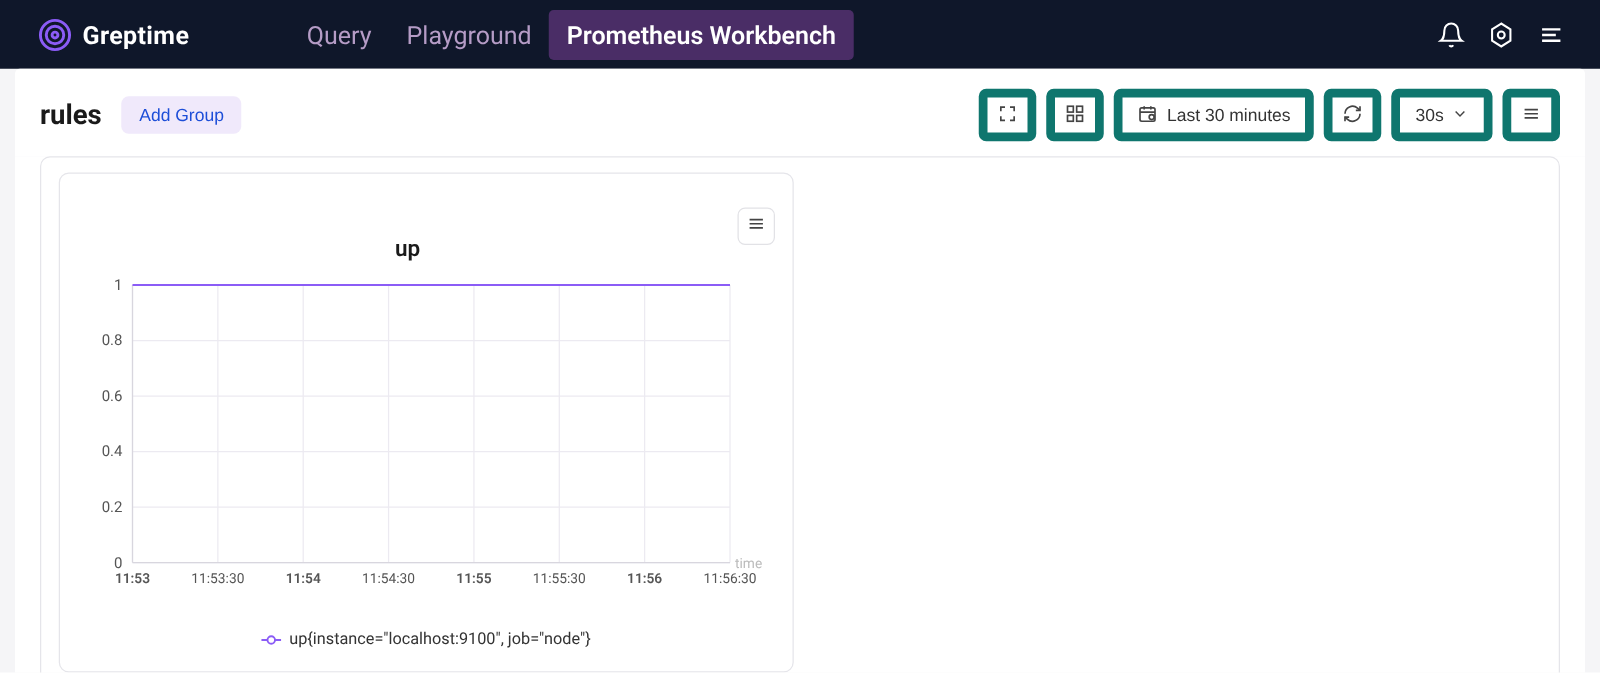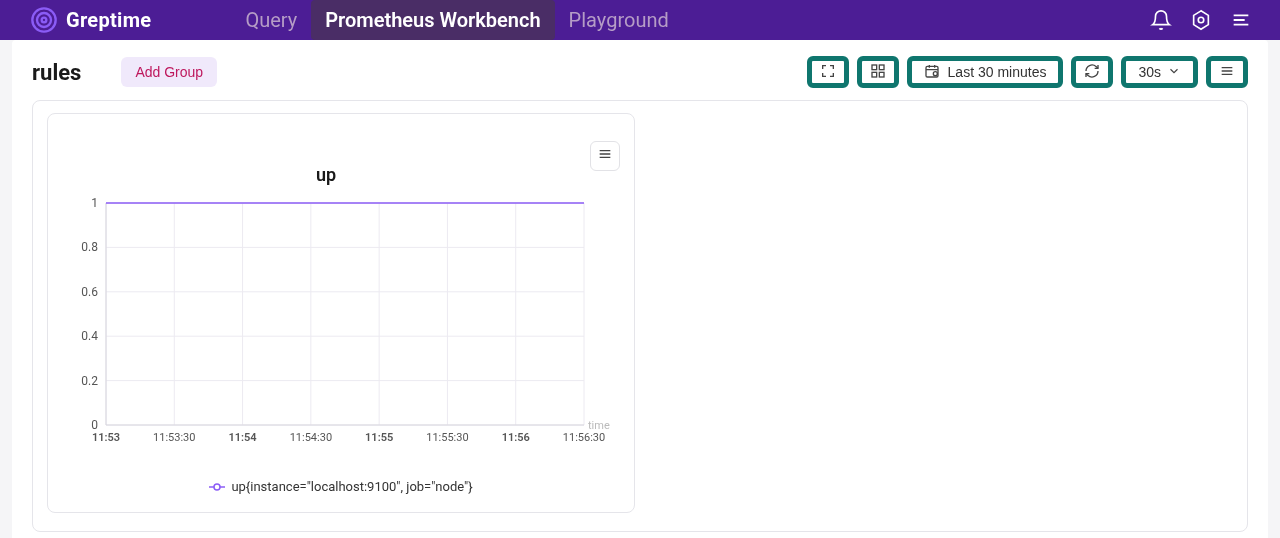--- a/index.html
+++ b/index.html
@@ -1,32 +1,32 @@
 <!DOCTYPE html>
 <html><head>
 <meta charset="utf-8">
 <style>
   * { box-sizing: border-box; margin: 0; padding: 0; }
   body { font-family: -apple-system, BlinkMacSystemFont, "Segoe UI", Roboto, sans-serif; background: #f5f5f7; width: 1280px; height: 538px; overflow: hidden; }
   
-  .topbar { height: 40px; background: #4c1d95; display: flex; align-items: center; padding: 0 28px 0 30px; }
+  .topbar { height: 55px; background: #0f172a; display: flex; align-items: center; padding: 0 28px 0 30px; }
   .logo-wrap { display: flex; align-items: center; gap: 8px; margin-right: 80px; }
   .logo-icon { width: 28px; height: 28px; }
   .logo-text { color: #fff; font-size: 20px; font-weight: 700; letter-spacing: 0.3px; }
   .nav-links { display: flex; align-items: center; gap: 0px; }
   .nav-link { color: #b59cc6; font-size: 20px; padding: 8px 14px; cursor: pointer; border-radius: 4px; }
   .nav-link.active { background: #4a2d66; color: #fff; font-weight: 600; }
   .topbar-right { margin-left: auto; display: flex; align-items: center; gap: 18px; }
   .top-icon { color: #fff; cursor: pointer; width: 22px; height: 22px; display: flex; align-items: center; justify-content: center; }
   
   .subbar { background: #fff; margin: 0 12px; padding: 16px 20px 12px 20px; display: flex; align-items: center; border-radius: 4px 4px 0 0; }
   .page-title { font-size: 22px; font-weight: 700; color: #1a1a1a; margin-right: 16px; }
-  .btn-purple { background: #f0e9fb; color: #be185d; border: none; padding: 7px 14px; border-radius: 6px; font-size: 14px; font-weight: 500; cursor: pointer; margin-left: 24px; }
+  .btn-purple { background: #f0e9fb; color: #1d4ed8; border: none; padding: 7px 14px; border-radius: 6px; font-size: 14px; font-weight: 500; cursor: pointer; }
   .subbar-right { margin-left: auto; display: flex; align-items: center; gap: 8px; }
-  .icon-btn { border: 5px solid #0f766e; background: #fff; border-radius: 6px; height: 32px; min-width: 32px; display: flex; align-items: center; justify-content: center; cursor: pointer; padding: 0 8px; }
+  .icon-btn { border: 7px solid #0f766e; background: #fff; border-radius: 6px; height: 42px; min-width: 32px; display: flex; align-items: center; justify-content: center; cursor: pointer; padding: 0 8px; }
   .icon-btn svg { color: #444; }
   .range-btn { display: flex; align-items: center; gap: 8px; font-size: 14px; color: #333; padding: 0 12px; }
   
   .content { background: #fff; margin: 0 12px; padding: 0 20px 20px 20px; border-radius: 0 0 4px 4px; }
   .group-card { border: 1px solid #e5e5ea; border-radius: 8px; padding: 12px 14px 18px 14px; }
   .group-header { display: flex; align-items: center; gap: 10px; margin-bottom: 14px; }
   .caret { width: 0; height: 0; border-left: 5px solid transparent; border-right: 5px solid transparent; border-top: 6px solid #333; cursor: pointer; }
   .group-name { font-size: 14px; color: #333; }
   .btn-purple.sm { padding: 6px 12px; font-size: 14px; }
   .group-menu { margin-left: auto; }
@@ -50,22 +50,22 @@
       <svg class="logo-icon" viewBox="0 0 24 24" fill="none" stroke="#8b5cf6" stroke-width="2">
         <circle cx="12" cy="12" r="10"></circle>
           <circle cx="12" cy="12" r="6"></circle>
           <circle cx="12" cy="12" r="2"></circle>
       </svg>
     </span>
     <span class="logo-text">Greptime</span>
   </div>
   <div class="nav-links">
     <div class="nav-link">Query</div>
+    <div class="nav-link">Playground</div>
     <div class="nav-link active">Prometheus Workbench</div>
-    <div class="nav-link">Playground</div>
   </div>
   <div class="topbar-right">
     <span class="top-icon">
       <svg viewBox="0 0 24 24" width="22" height="22" fill="none" stroke="#fff" stroke-width="1.8">
           <path d="M18 8a6 6 0 0 0-12 0c0 7-3 9-3 9h18s-3-2-3-9"></path>
           <path d="M13.7 21a2 2 0 0 1-3.4 0"></path>
         </svg>
     </span>
     <span class="top-icon">
       <svg viewBox="0 0 24 24" width="22" height="22" fill="none" stroke="#fff" stroke-width="1.8">

